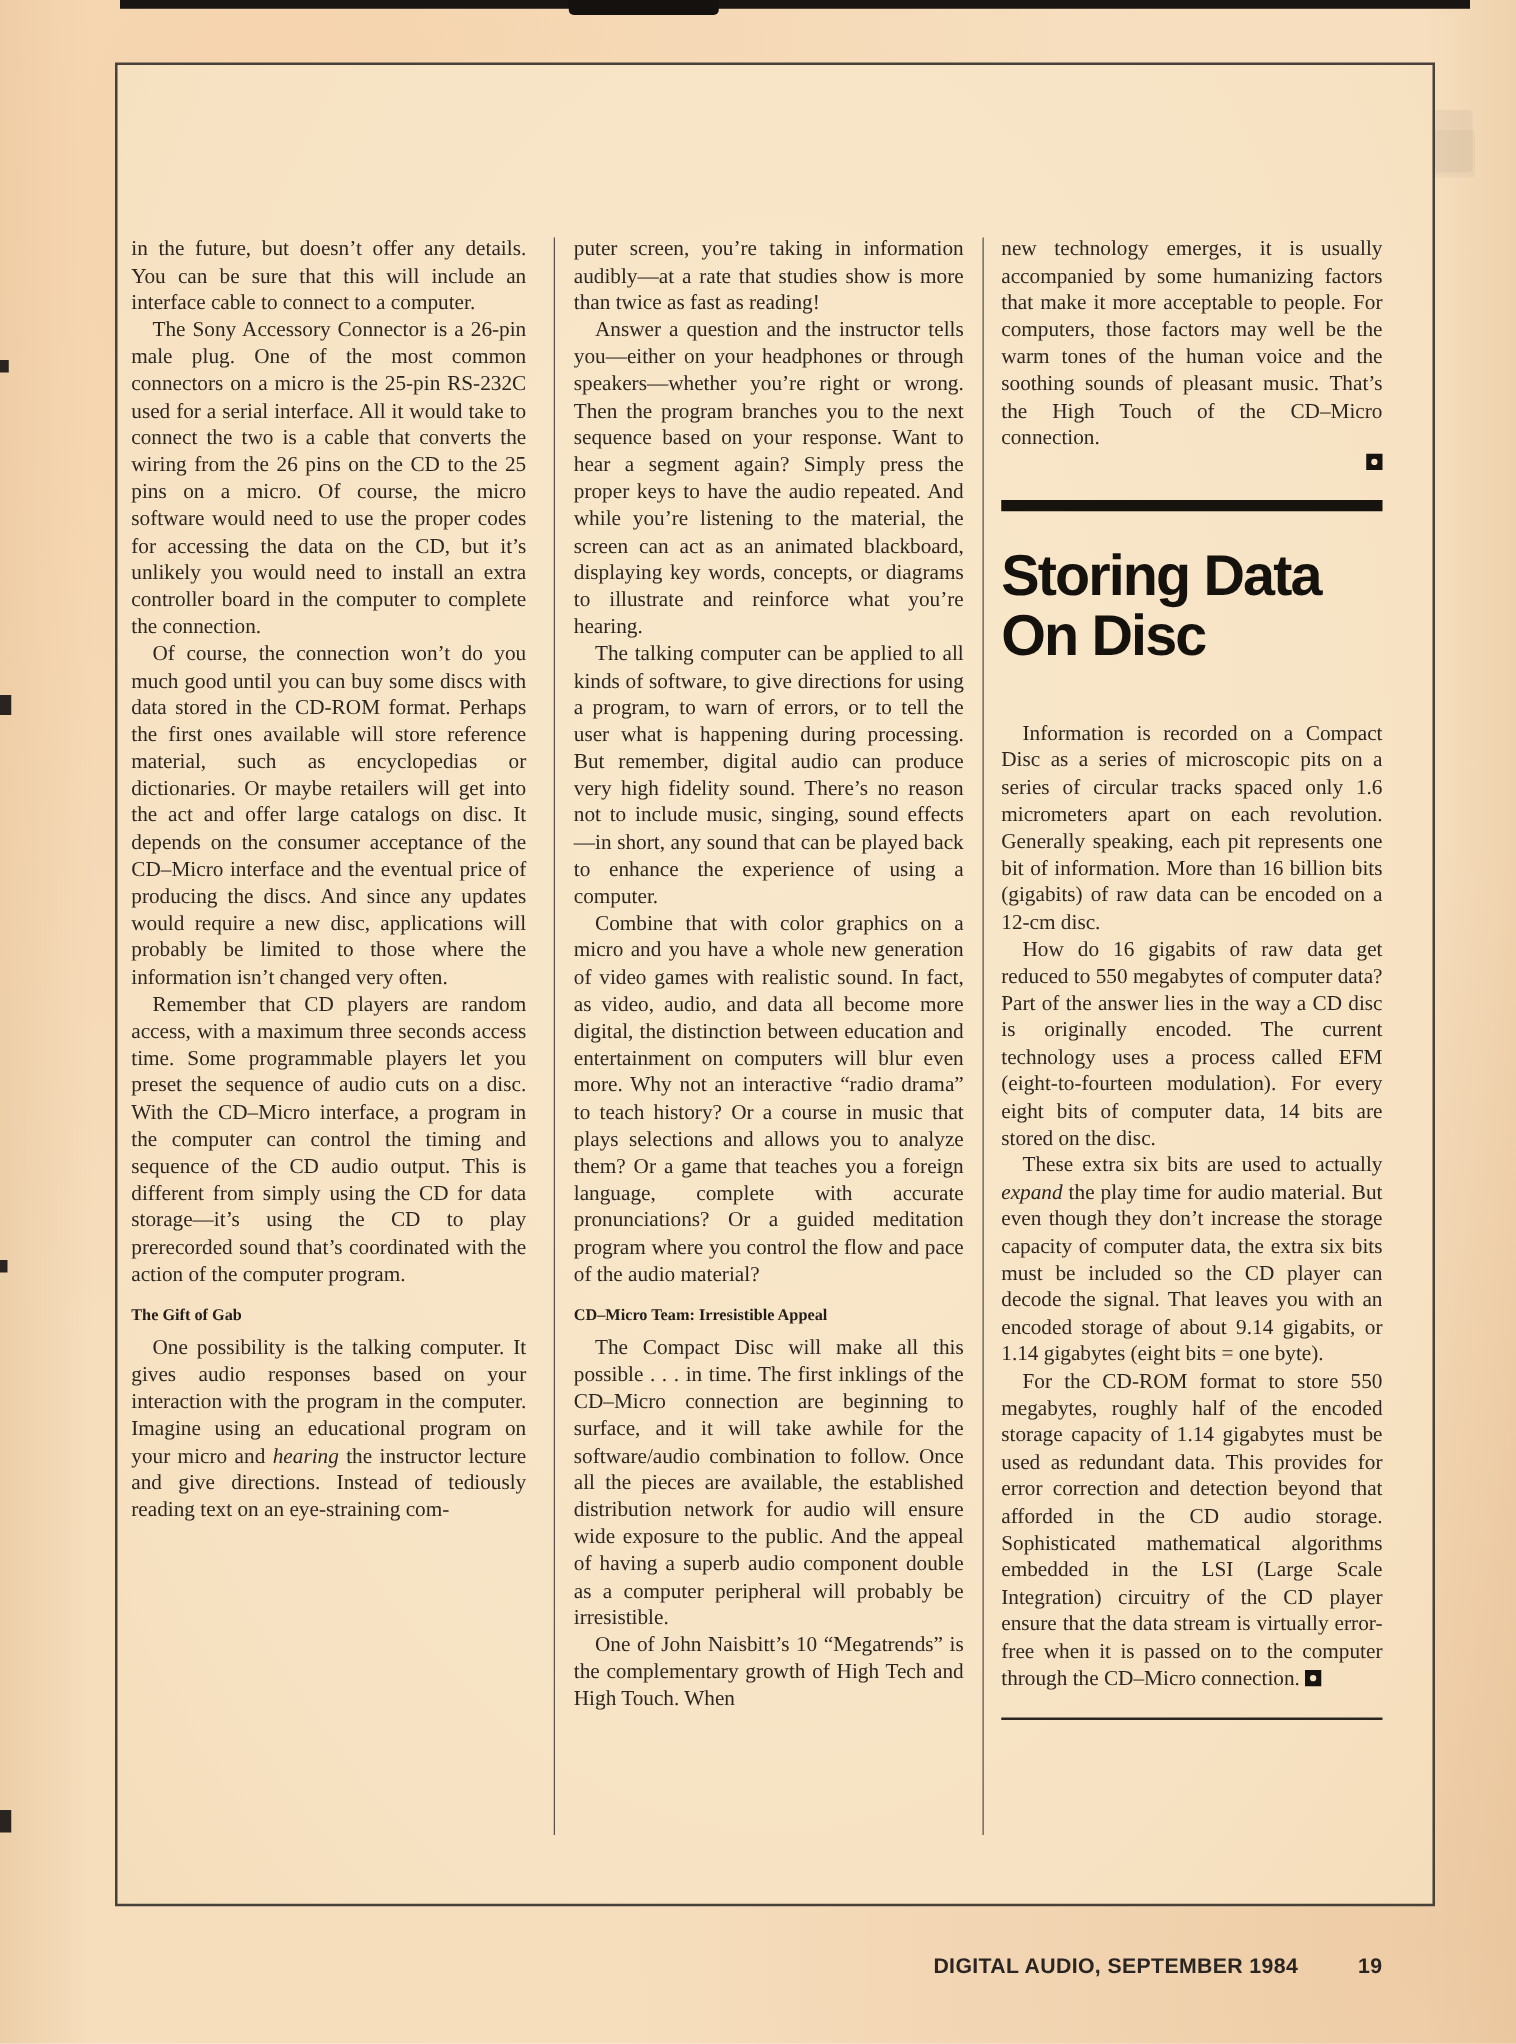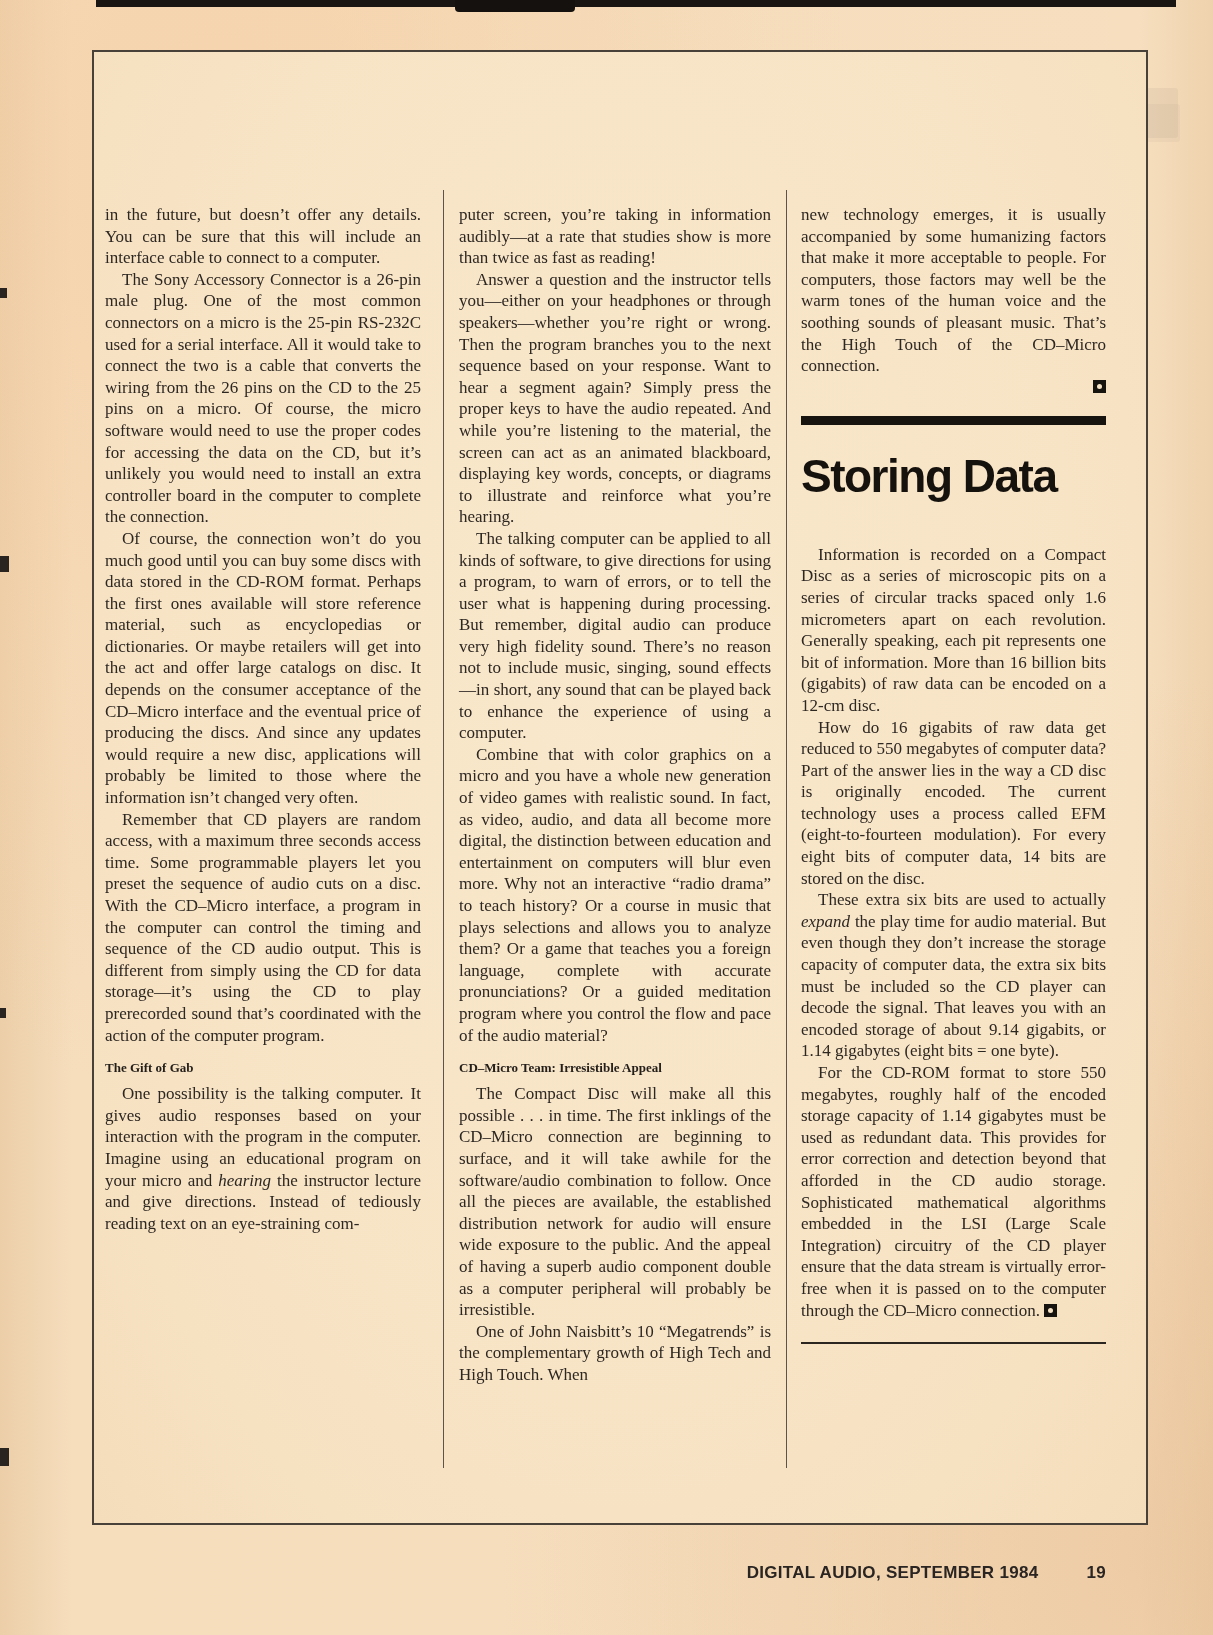--- a/index.html
+++ b/index.html
@@ -24,21 +24,21 @@
   .g2 { left:880px;  top:104px; width:300px; height:38px; opacity:.07; }
   .g3 { left:905px;  top:545px; width:215px; height:52px; opacity:.05; }
   .g4 { left:900px;  top:1170px; width:225px; height:95px; opacity:.045; }
   .g5 { left:460px;  top:1470px; width:280px; height:40px; opacity:.04; }
 
   .frame {
     position:absolute; left:92px; top:50px; width:1052px; height:1471px;
     border:2px solid #48413a;
     background: radial-gradient(ellipse at 50% 40%, #f9e8cc 0%, #f7e3c4 70%, #f4ddba 100%);
   }
-  .columns { position:absolute; left:11px; top:152px; display:flex; }
+  .columns { position:absolute; left:11px; top:136px; display:flex; }
   .col  { color:#2d2722; }
   .col1 { width:316px; }
   .col2 { width:312px; margin-left:38px; }
   .col3 { width:305px; margin-left:30px; }
   .col p { margin:0; text-align:justify; font-size:17px; line-height:21.6px; }
   .ind  { text-indent:17px; }
   .subhead { font-size:13px; font-weight:bold; color:#231e19; margin:11px 0 4px; line-height:22px; }
   .vrule { position:absolute; width:1px; background:#5c534a; top:138px; height:1278px; }
   .v1 { left:349px; } .v2 { left:692px; }
 
@@ -102,21 +102,21 @@
         <p class="ind">Combine that with color graphics on a micro and you have a whole new generation of video games with realistic sound. In fact, as video, audio, and data all become more digital, the distinction between education and entertainment on computers will blur even more. Why not an interactive “radio drama” to teach history? Or a course in music that plays selections and allows you to analyze them? Or a game that teaches you a foreign language, complete with accurate pronunciations? Or a guided meditation program where you control the flow and pace of the audio material?</p>
         <h3 class="subhead">CD–Micro Team: Irresistible Appeal</h3>
         <p class="ind">The Compact Disc will make all this possible . . . in time. The first inklings of the CD–Micro connection are beginning to surface, and it will take awhile for the software/audio combination to follow. Once all the pieces are available, the established distribution network for audio will ensure wide exposure to the public. And the appeal of having a superb audio component double as a computer peripheral will probably be irresistible.</p>
         <p class="ind">One of John Naisbitt’s 10 “Megatrends” is the complementary growth of High Tech and High Touch. When</p>
       </section>
 
       <section class="col col3">
         <p>new technology emerges, it is usually accompanied by some humanizing factors that make it more acceptable to people. For computers, those factors may well be the warm tones of the human voice and the soothing sounds of pleasant music. That’s the High Touch of the CD–Micro connection.</p>
         <div class="endline"><span class="endmark"><span class="dot"></span></span></div>
         <div class="rule-thick"></div>
-        <h1 class="headline"><span>Storing Data</span><br></h1>
+        <h1 class="headline"><span>Storing Data</span><br><span>On Disc</span></h1>
         <p class="ind first-body">Information is recorded on a Compact Disc as a series of microscopic pits on a series of circular tracks spaced only 1.6 micrometers apart on each revolution. Generally speaking, each pit represents one bit of information. More than 16 billion bits (gigabits) of raw data can be encoded on a 12-cm disc.</p>
         <p class="ind">How do 16 gigabits of raw data get reduced to 550 megabytes of computer data? Part of the answer lies in the way a CD disc is originally encoded. The current technology uses a process called EFM (eight-to-fourteen modulation). For every eight bits of computer data, 14 bits are stored on the disc.</p>
         <p class="ind"><span>These extra six bits are used to actually </span><i>expand</i><span> the play time for audio material. But even though they don’t increase the storage capacity of computer data, the extra six bits must be included so the CD player can decode the signal. That leaves you with an encoded storage of about 9.14 gigabits, or 1.14 gigabytes (eight bits = one byte).</span></p>
         <p class="ind"><span>For the CD-ROM format to store 550 megabytes, roughly half of the encoded storage capacity of 1.14 gigabytes must be used as redundant data. This provides for error correction and detection beyond that afforded in the CD audio storage. Sophisticated mathematical algorithms embedded in the LSI (Large Scale Integration) circuitry of the CD player ensure that the data stream is virtually error-free when it is passed on to the computer through the CD–Micro connection.</span> <span class="endmark"><span class="dot"></span></span></p>
         <div class="rule-thin"></div>
       </section>
 
     </div>
   </div>
 

